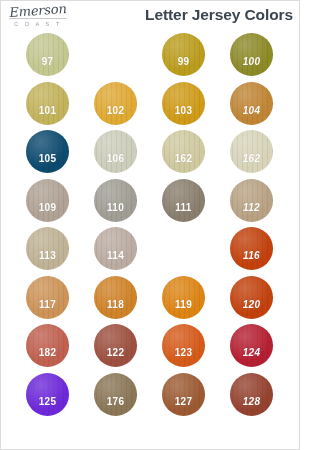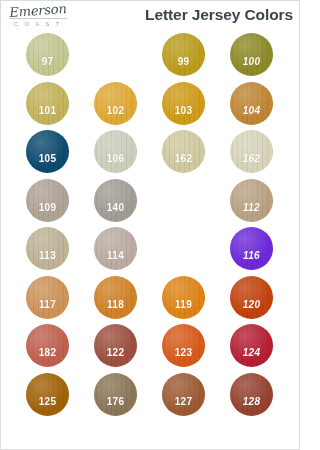--- a/index.html
+++ b/index.html
@@ -217,40 +217,45 @@
       </div>
       <div class="row">
         <div class="swatch c0" style="background: rgb(176, 162, 149);">
           <div class="tex"></div>
           <div class="sheen"></div>
           <div class="num">109</div>
         </div>
         <div class="swatch c1" style="background: rgb(160, 158, 148);">
           <div class="tex"></div>
           <div class="sheen"></div>
-          <div class="num">140</div>
+          <div class="num">110</div>
+        </div>
+        <div class="swatch c2" style="background: rgb(138, 127, 110);">
+          <div class="tex"></div>
+          <div class="sheen"></div>
+          <div class="num">111</div>
         </div>
         <div class="swatch c3" style="background: rgb(185, 162, 132);">
           <div class="tex"></div>
           <div class="sheen"></div>
           <div class="num">112</div>
         </div>
       </div>
       <div class="row">
         <div class="swatch c0" style="background: rgb(191, 178, 149);">
           <div class="tex"></div>
           <div class="sheen"></div>
           <div class="num">113</div>
         </div>
         <div class="swatch c1" style="background: rgb(187, 172, 162);">
           <div class="tex"></div>
           <div class="sheen"></div>
           <div class="num">114</div>
         </div>
-        <div class="swatch c3" style="background: #6d28d9;">
+        <div class="swatch c3" style="background: #c2410c;">
           <div class="tex"></div>
           <div class="sheen"></div>
           <div class="num">116</div>
         </div>
       </div>
       <div class="row">
         <div class="swatch c0" style="background: rgb(205, 147, 87);">
           <div class="tex"></div>
           <div class="sheen"></div>
           <div class="num">117</div>
@@ -287,21 +292,21 @@
           <div class="sheen"></div>
           <div class="num">123</div>
         </div>
         <div class="swatch c3" style="background: rgb(181, 31, 50);">
           <div class="tex"></div>
           <div class="sheen"></div>
           <div class="num">124</div>
         </div>
       </div>
       <div class="row">
-        <div class="swatch c0" style="background: #a16207;">
+        <div class="swatch c0" style="background: #6d28d9;">
           <div class="tex"></div>
           <div class="sheen"></div>
           <div class="num">125</div>
         </div>
         <div class="swatch c1" style="background: rgb(139, 118, 87);">
           <div class="tex"></div>
           <div class="sheen"></div>
           <div class="num">176</div>
         </div>
         <div class="swatch c2" style="background: rgb(156, 90, 51);">

